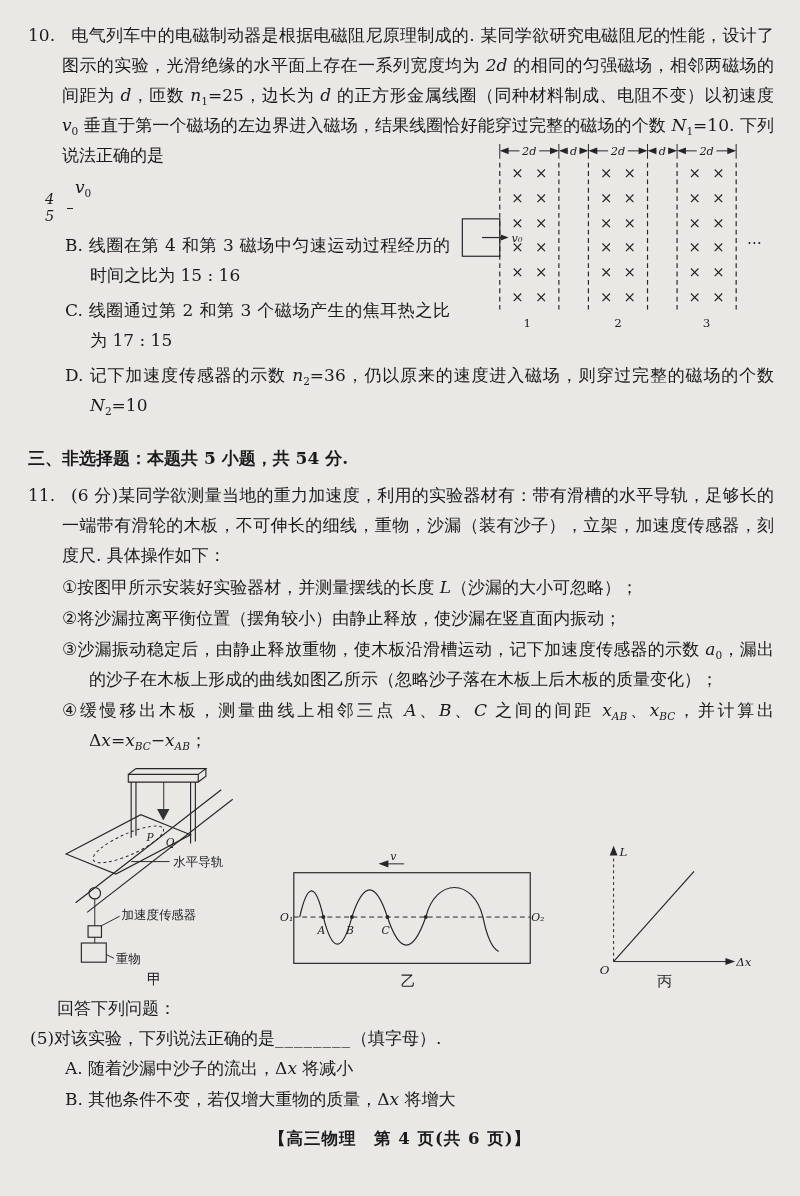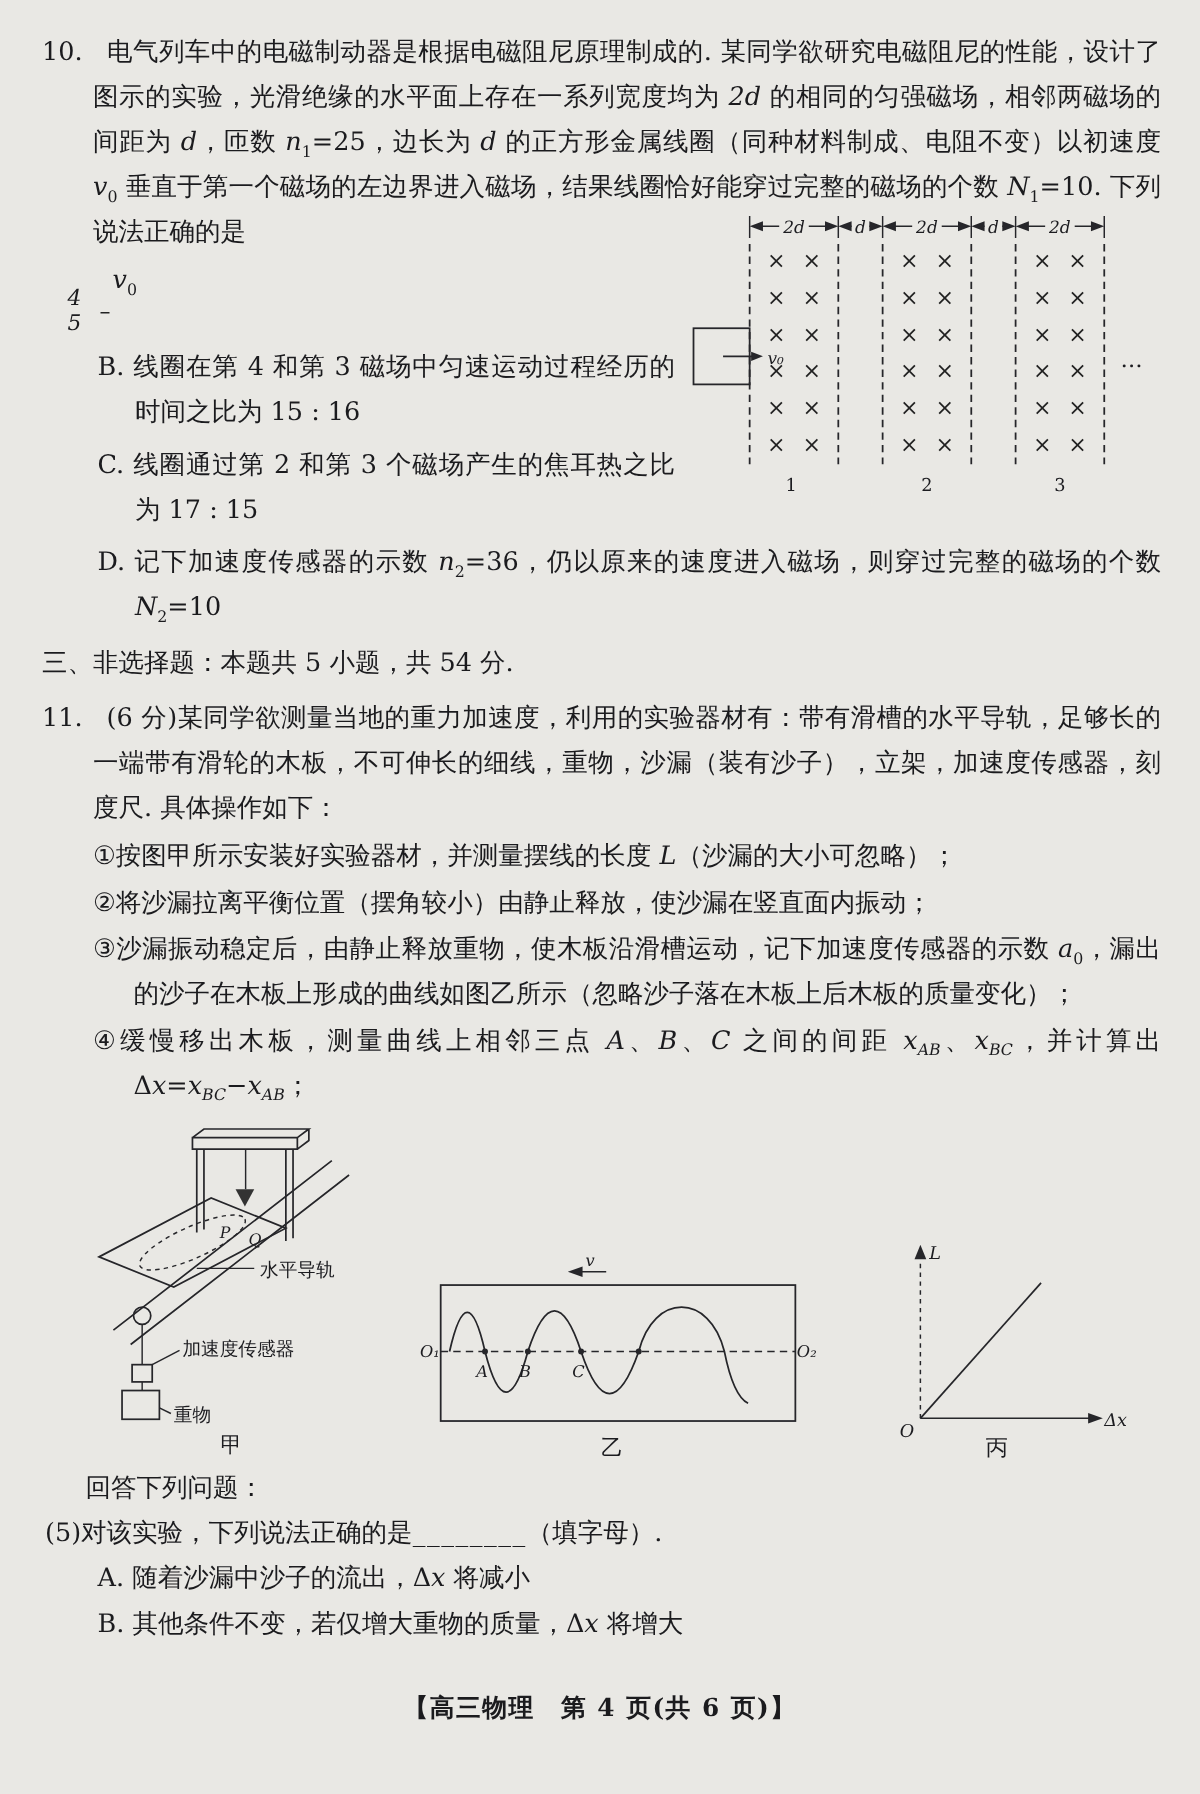--- a/index.html
+++ b/index.html
@@ -13,21 +13,21 @@
   p{margin:0;}
   .it{font-style:italic;}
   sub{font-size:0.62em;line-height:0;}
   .blank{letter-spacing:1px;}
   .stem{padding-left:34px;text-indent:-34px;text-align:justify;}
   .qnum{padding-right:16px;}
   .opts{margin-left:37px;margin-top:2px;}
   .opt{padding-left:25px;text-indent:-25px;text-align:justify;margin-bottom:5px;}
   .fig-mag{float:right;width:316px;margin:-30px 0 4px 8px;}
   .fig-mag svg{width:316px;height:197px;display:block;}
-  .section-title{font-weight:normal;margin:7px 0 7px 0;}
+  .section-title{font-weight:bold;margin:23px 0 7px 0;}
   .steps{margin-left:34px;margin-top:2px;}
   .step{padding-left:27px;text-indent:-27px;text-align:justify;margin-bottom:1px;}
   .frac{display:inline-flex;flex-direction:column;align-items:center;vertical-align:-11px;
         line-height:1.1;font-size:14.5px;margin:0 2px;font-style:italic;}
   .fden{border-top:1.2px solid #222;padding:0 3px;}
   .fnum{padding:0 3px;}
   .figrow{display:flex;align-items:flex-end;margin:6px 0 4px 14px;}
   .fig-jia svg{width:232px;height:228px;display:block;}
   .fig-yi{margin-left:6px;}
   .fig-yi svg{width:266px;height:138px;display:block;}

